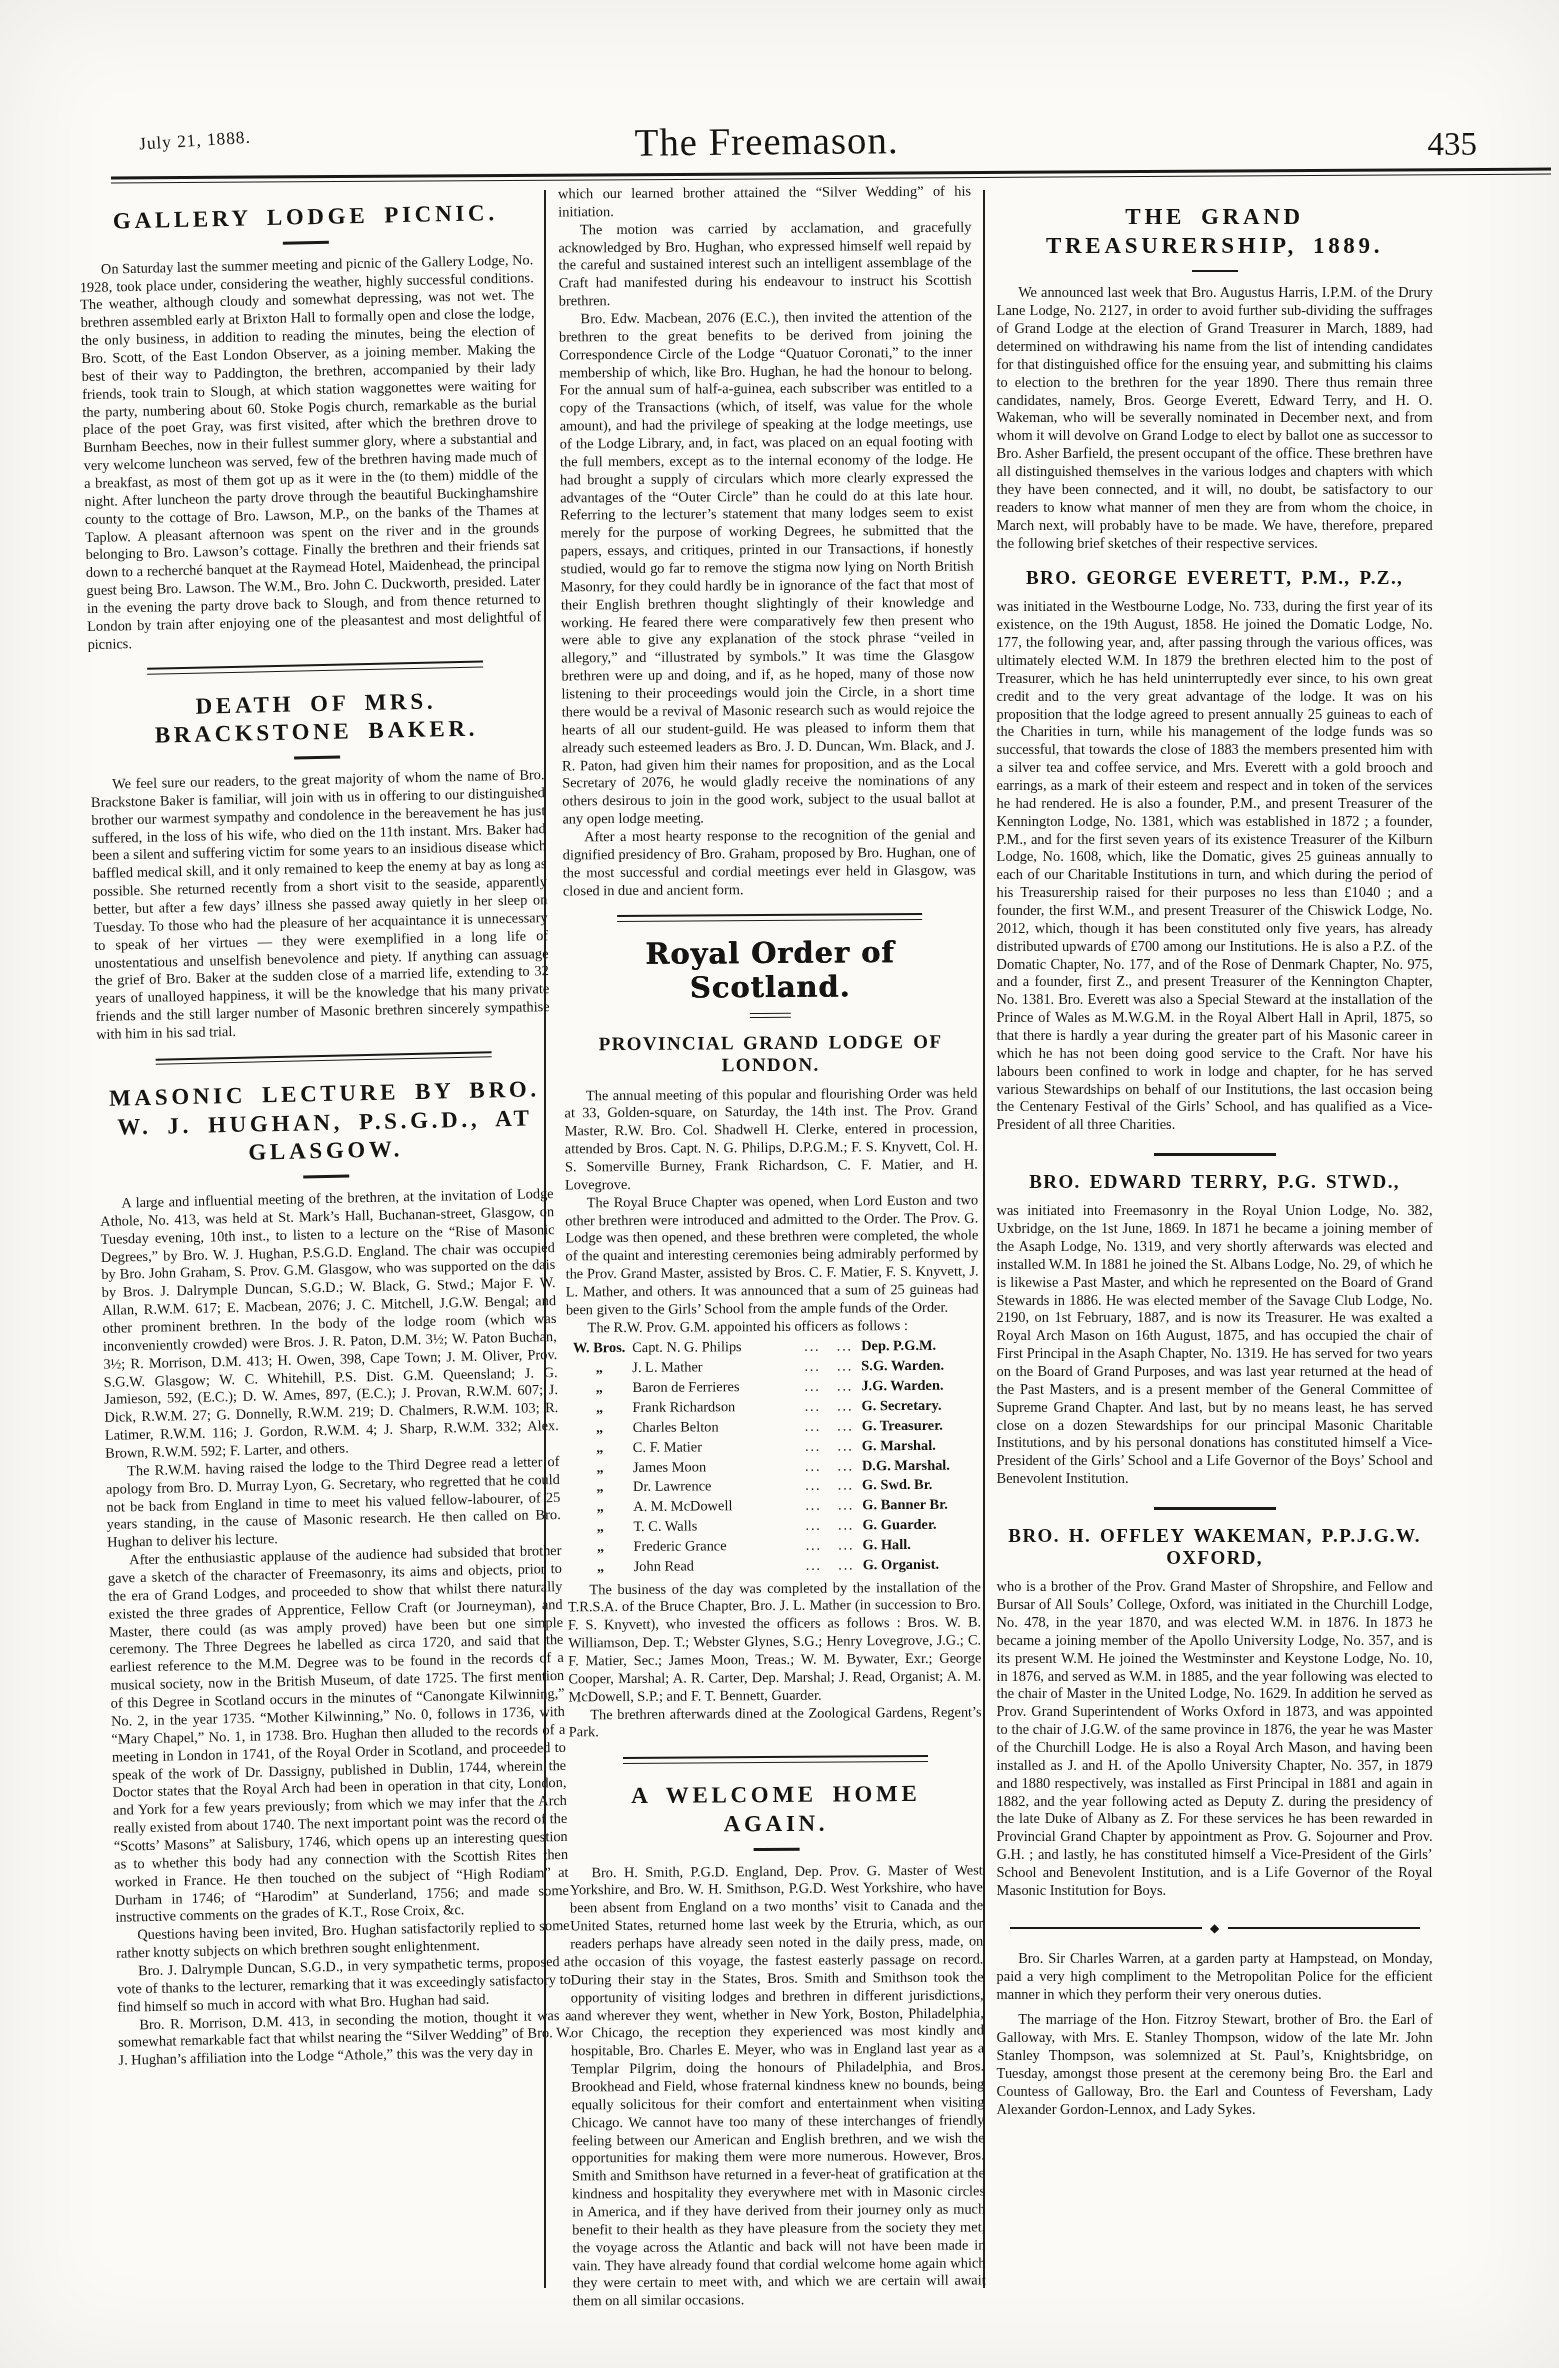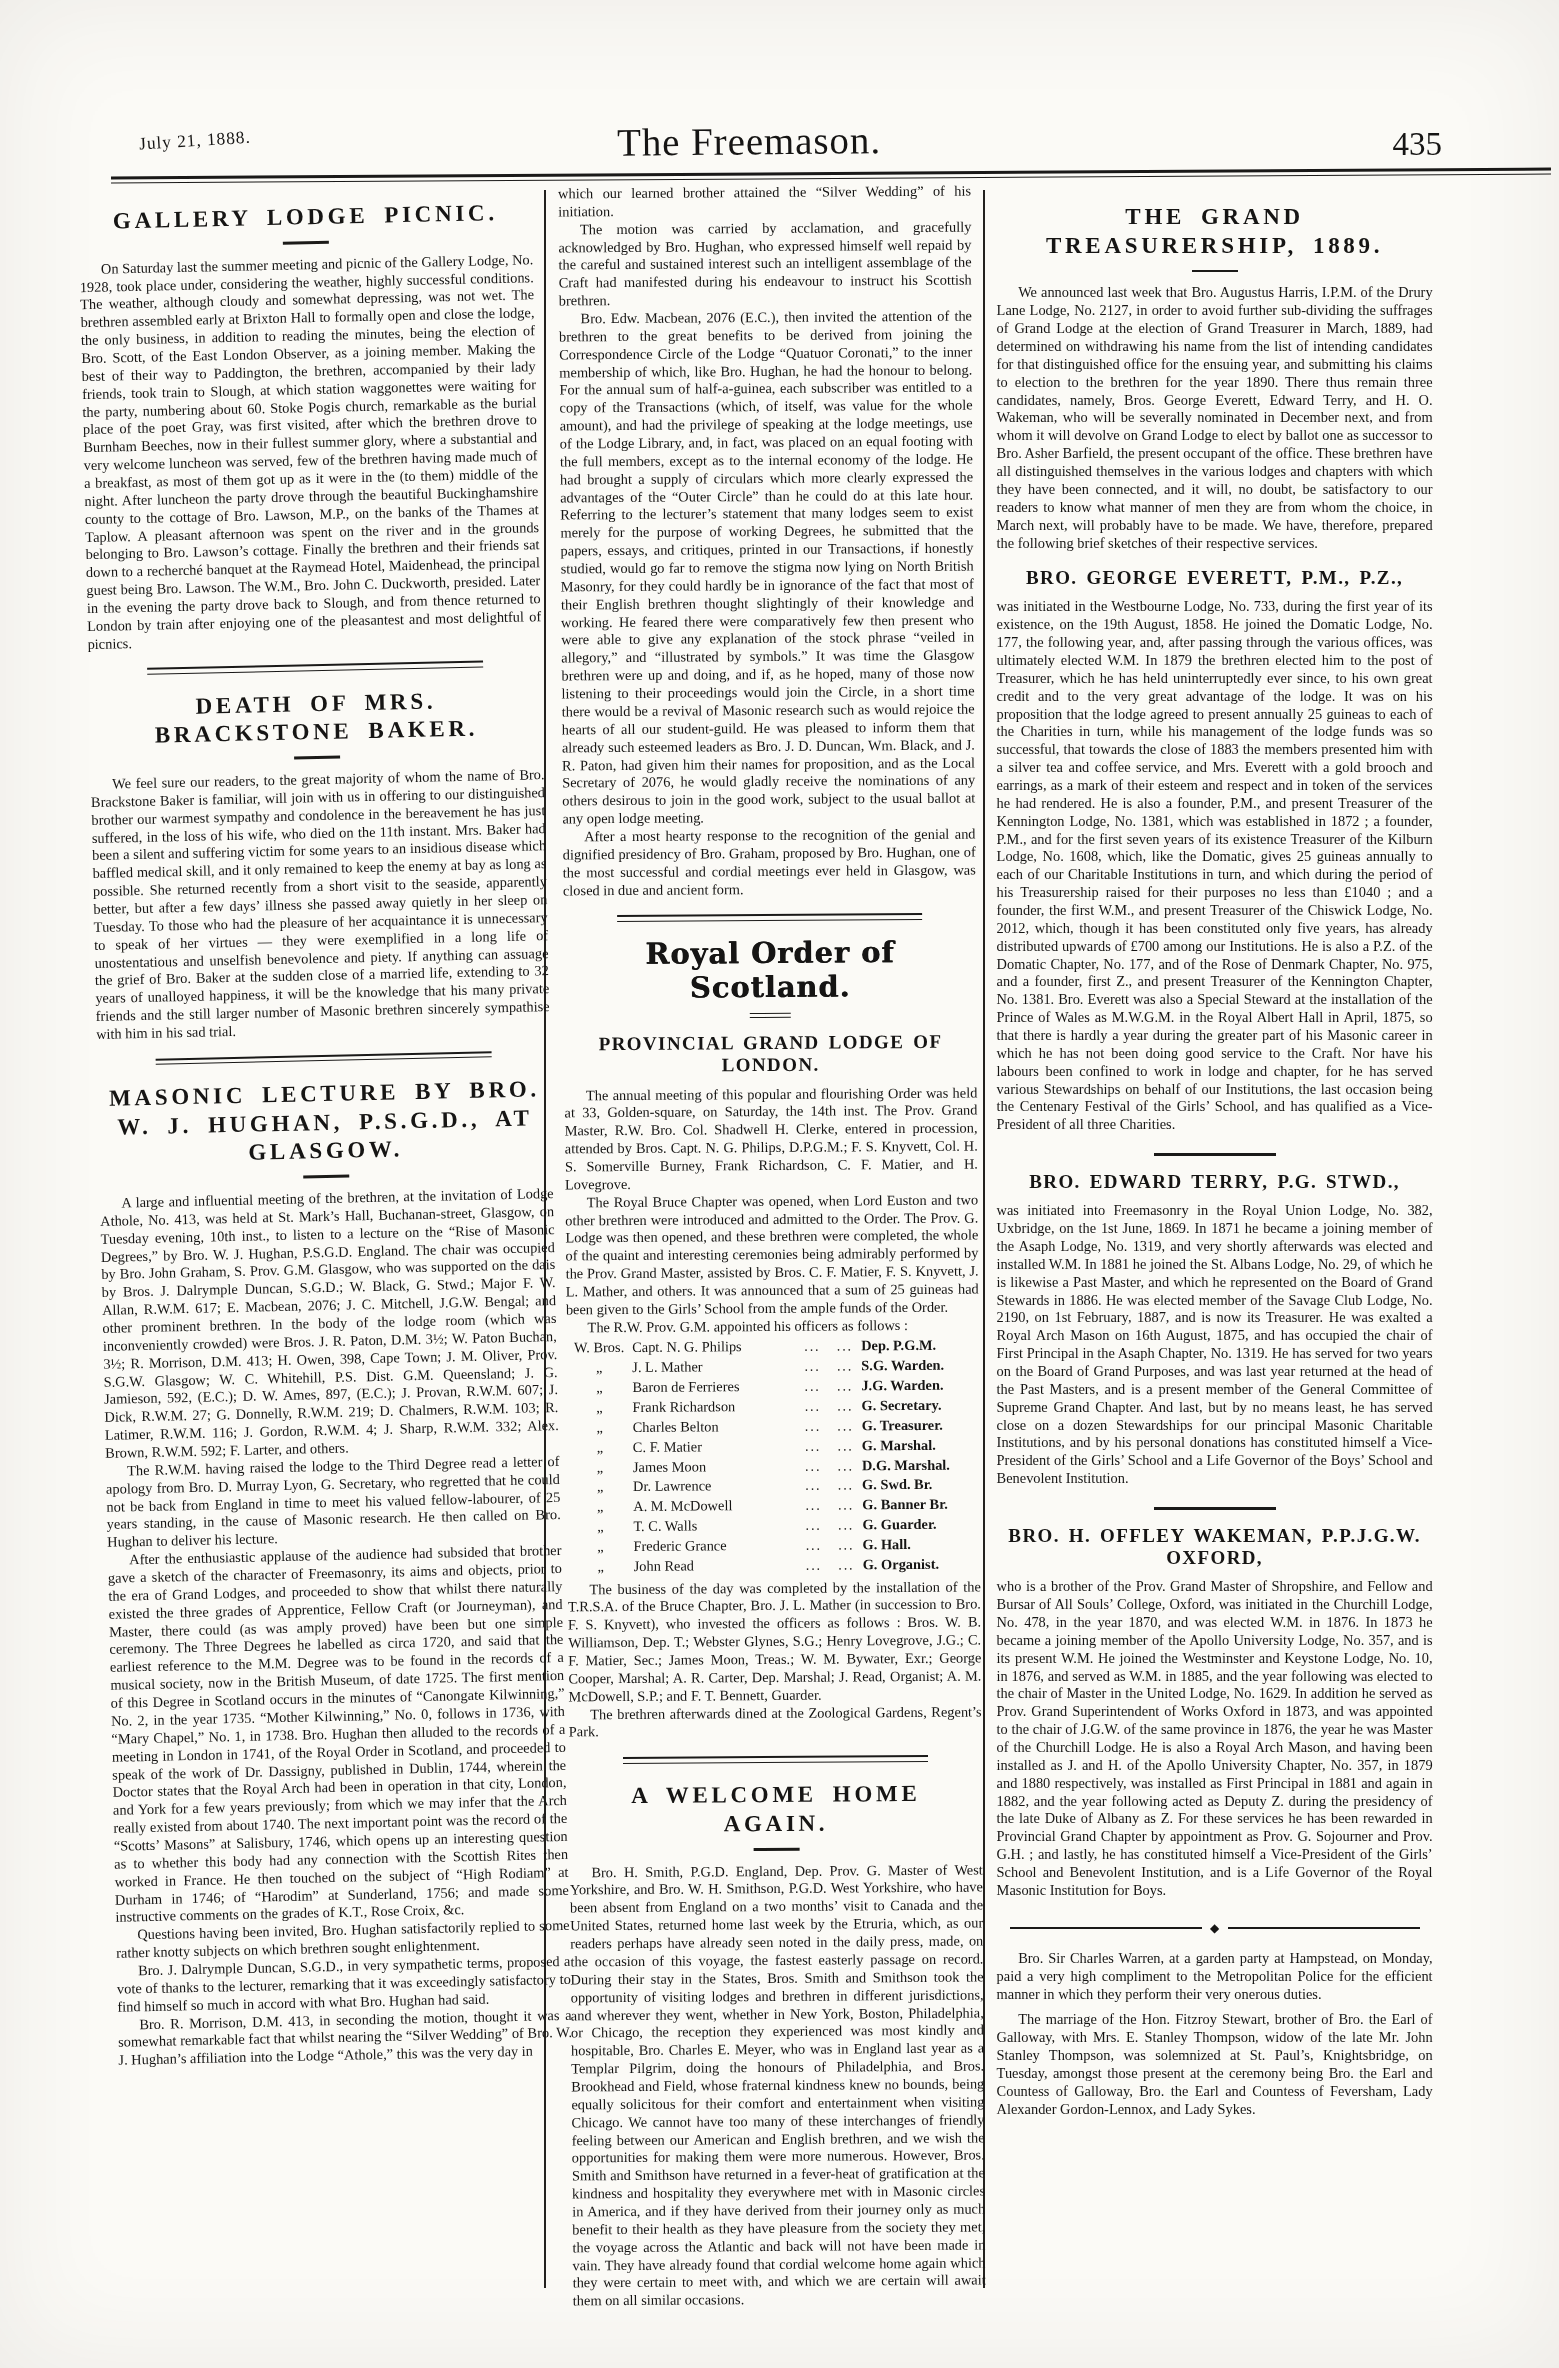--- a/index.html
+++ b/index.html
@@ -24,21 +24,21 @@
     font-size:17.5px;letter-spacing:0.9px;
     transform:rotate(-3.5deg);transform-origin:left bottom;
     white-space:nowrap;
   }
   .hdr-title{
     flex:1;text-align:center;
     font-size:39px;letter-spacing:0.9px;
     transform:rotate(-0.6deg) translateX(-42px);
   }
   .hdr-num{
-    width:305px;text-align:right;padding-right:118px;
+    width:305px;text-align:right;padding-right:83px;
     font-size:33px;
   }
   .hdr-rule{
     margin:0 9.2px 0 111px;
     border-top:3.7px solid #1a1918;border-bottom:0.9px solid #1a1918;
     height:2.8px;
     transform:rotate(-0.35deg);
   }
   
   .columns{
@@ -86,21 +86,21 @@
     border-top:2.8px solid #1a1918;border-bottom:0.9px solid #1a1918;height:3.7px;
   }
   .short-rule{width:122px;height:3.7px;background:#1a1918;margin:18.5px auto 13px auto;}
   .diamond-rule{display:flex;align-items:center;gap:8.3px;margin:22px 13px 16.6px 13px;}
   .diamond-rule .dline{flex:1;height:1.8px;background:#1a1918;}
   .diamond-rule .dmark{font-size:12px;line-height:1;}
   .spacer-s{height:7.4px;}
   
   .off-list{margin:1.8px 0 3.7px 0;}
   .off-row{display:flex;align-items:baseline;font-size:14.4px;line-height:1.38;}
-  .off-prefix{flex:0 0 66px;text-align:center;white-space:nowrap;}
+  .off-prefix{flex:0 0 66px;text-align:center;white-space:nowrap;font-weight:bold;}
   .off-name{flex:0 0 164px;white-space:nowrap;}
   .off-dots{flex:1;text-align:center;letter-spacing:1.8px;color:#2a2826;}
   .off-office{flex:0 0 118px;white-space:nowrap;font-weight:bold;}
 </style>
 </head>
 <body>
 
 <div class="page">
 
   <div class="header">

